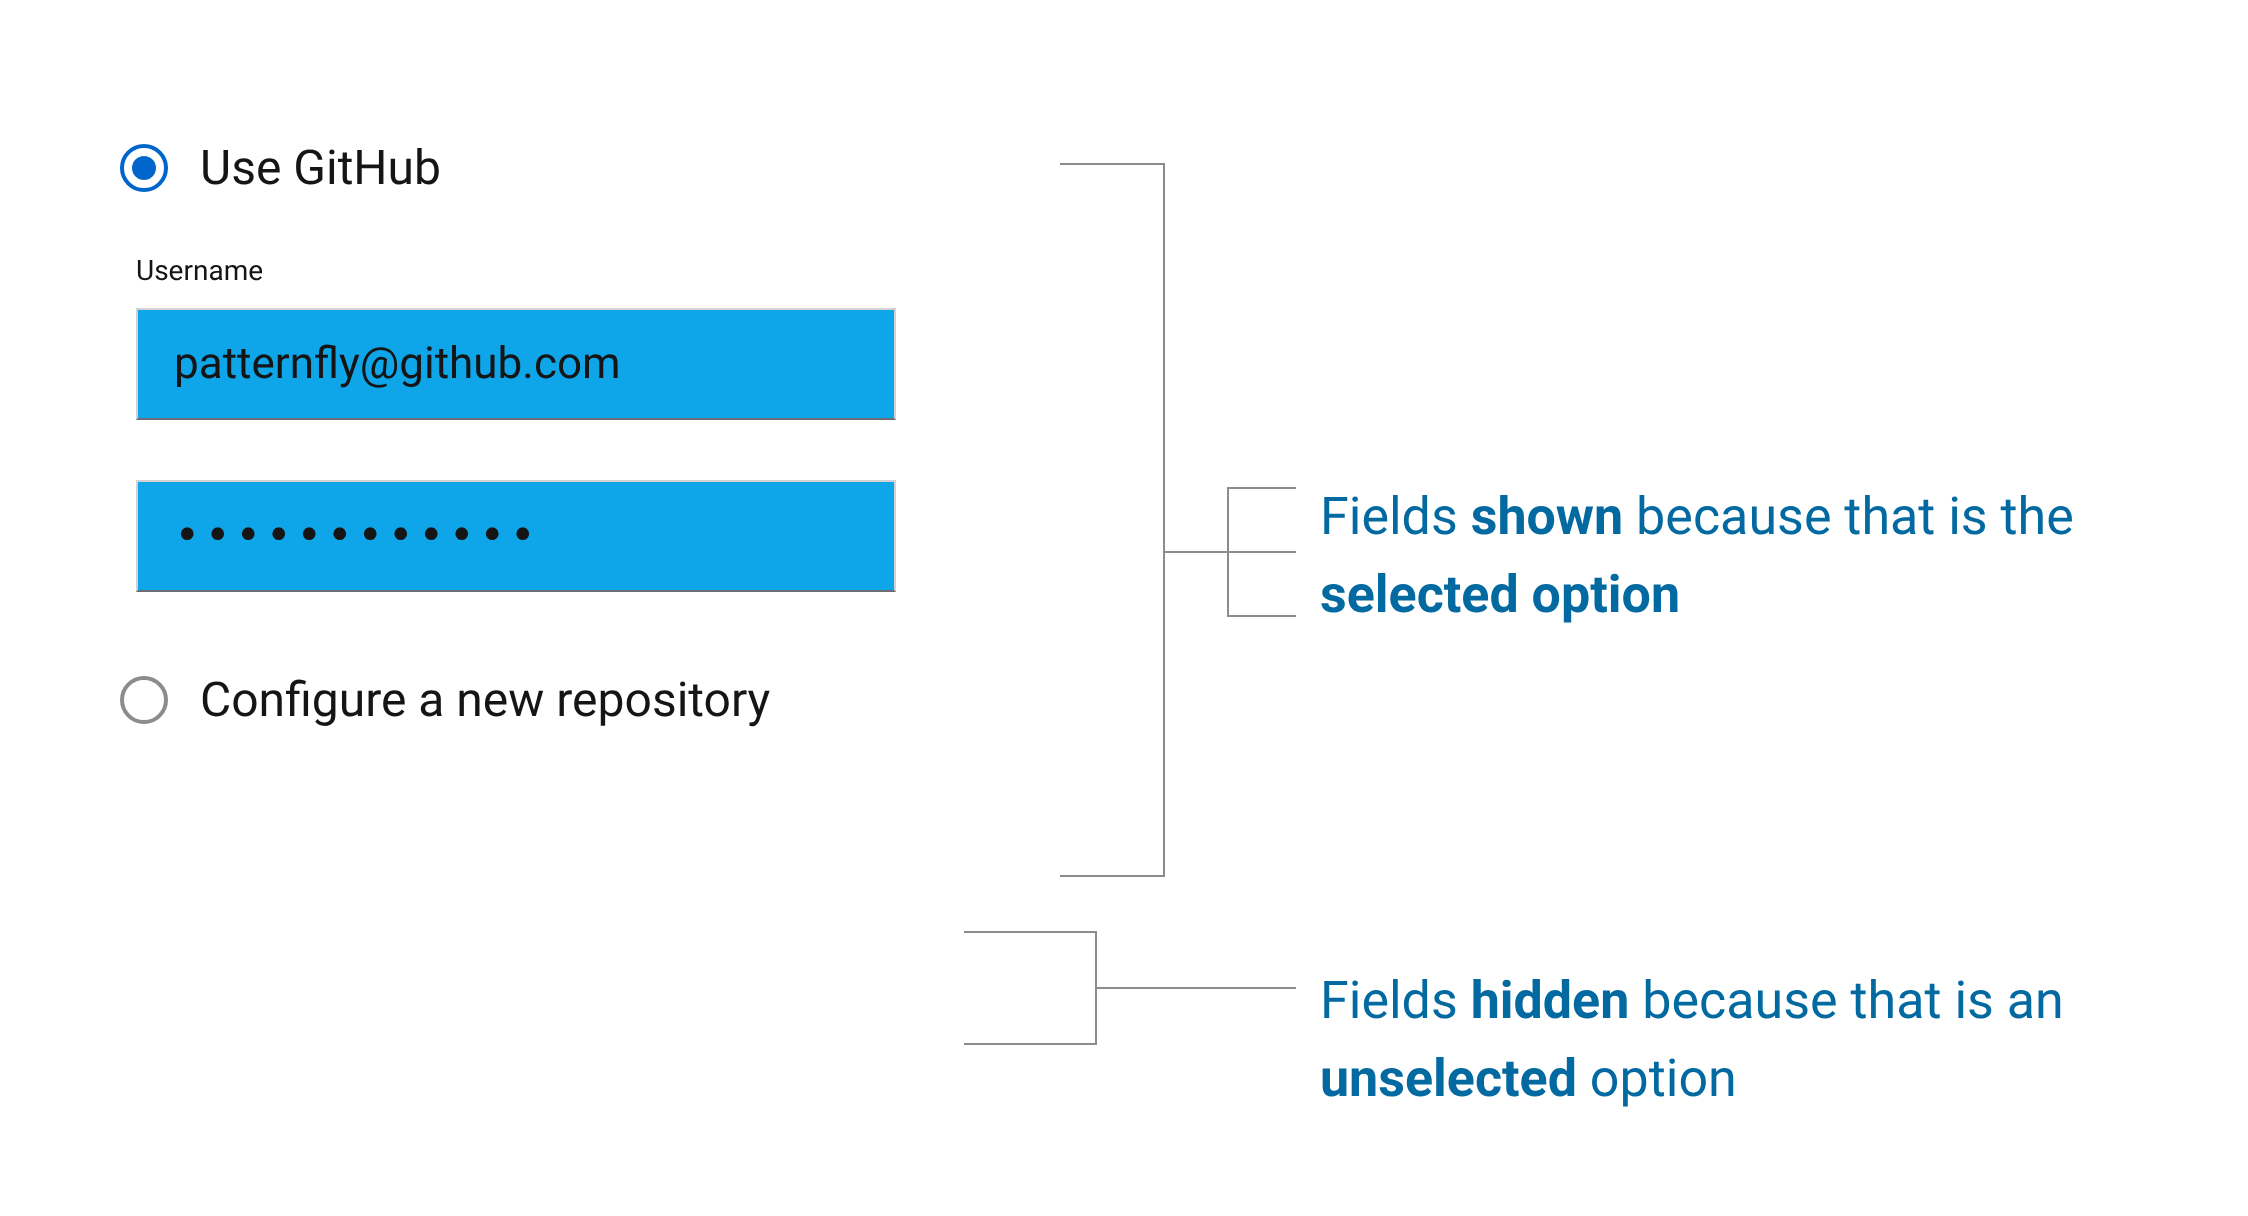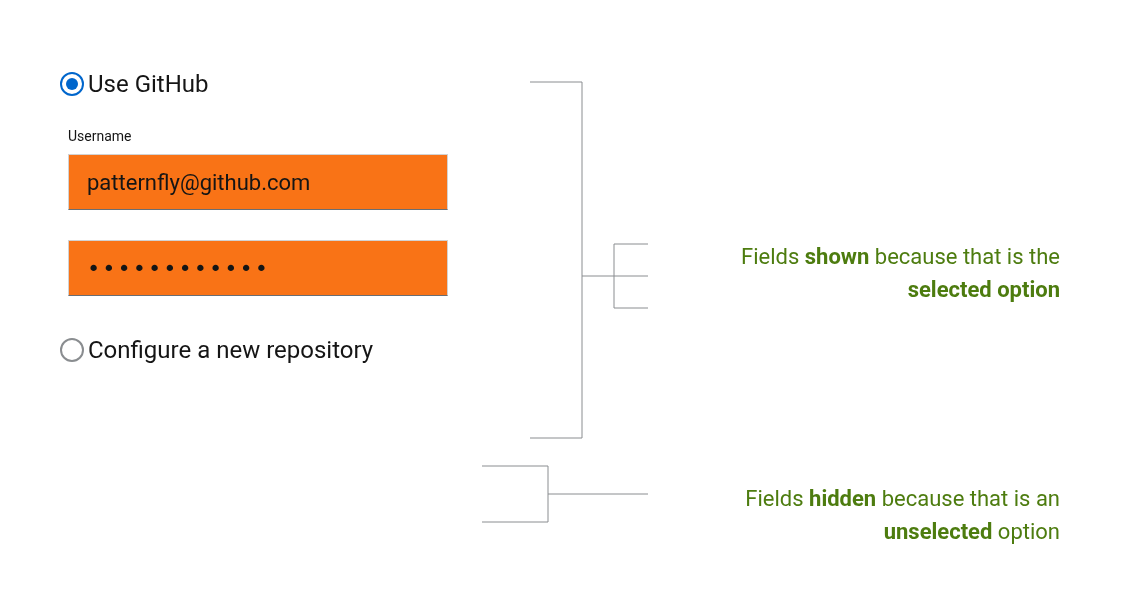--- a/index.html
+++ b/index.html
@@ -17,21 +17,21 @@
     }
     .form-area {
       position: absolute;
       left: 60px;
       top: 70px;
       width: 420px;
     }
     .radio-row {
       display: flex;
       align-items: center;
-      gap: 4px;
+      gap: 16px;
       margin-bottom: 8px;
     }
     .radio {
       width: 24px;
       height: 24px;
       border-radius: 50%;
       border: 2px solid #8a8d90;
       display: inline-flex;
       align-items: center;
       justify-content: center;
@@ -71,40 +71,39 @@
       display: block;
     }
     .text-input {
       width: 380px;
       height: 56px;
       padding: 0 18px;
       font-size: 22px;
       font-family: inherit;
       border: 1px solid #d2d2d2;
       border-bottom: 1px solid #6a6e73;
-      background: #f97316;
+      background: #0ea5e9;
       outline: none;
       color: #151515;
     }
     .text-input[type="password"] {
       letter-spacing: 2px;
       font-family: monospace;
     }
     .second-radio {
       margin-top: 40px;
     }
     
     .annotation {
       position: absolute;
-      font-size: 22px;
+      font-size: 26px;
       font-weight: 400;
-      color: #4d7c0f;
+      color: #0369a1;
       line-height: 1.5;
       width: 400px;
-      text-align: right;
     }
     .annotation b, .annotation strong {
       font-weight: 700;
     }
     .ann1 {
       left: 660px;
       top: 240px;
     }
     .ann2 {
       left: 660px;

